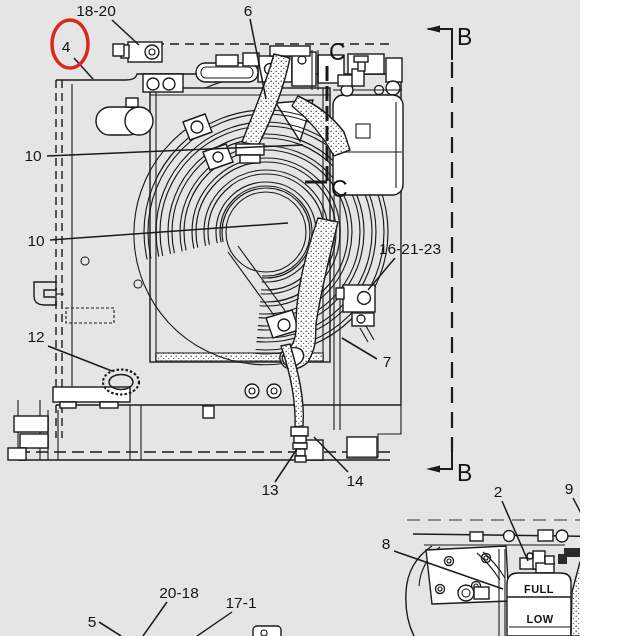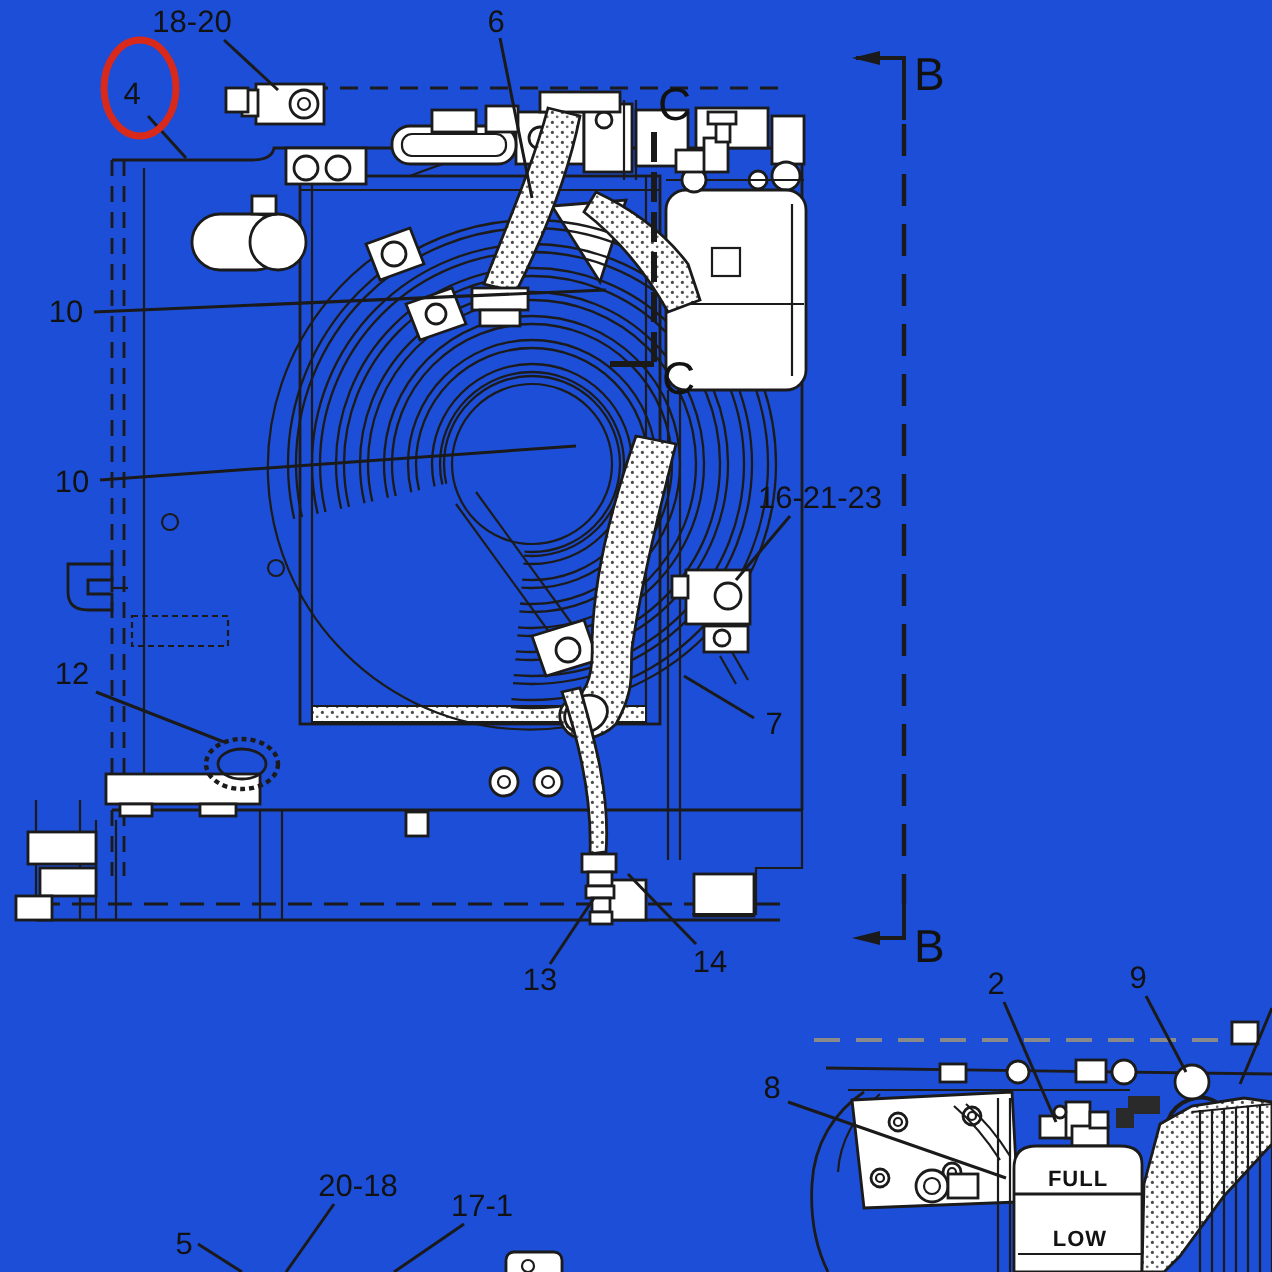--- a/index.html
+++ b/index.html
@@ -1,16 +1,16 @@
 <!DOCTYPE html>
 <html><head>
 <meta charset="utf-8">
 <style>
   html,body{margin:0;padding:0;background:#fff;}
-  .stage{width:636px;height:636px;position:relative;background:#1d4ed8;overflow:hidden;}
+  .stage{width:580px;height:636px;position:relative;background:#e5e5e5;overflow:hidden;}
   svg{display:block;}
   text{font-family:"Liberation Sans","DejaVu Sans",sans-serif;}
   .lbl{font-size:15.5px;fill:#121212;text-anchor:middle;}
   .sec{font-size:23px;fill:#121212;}
   .tanktxt{font-size:11px;font-weight:700;fill:#121212;text-anchor:middle;letter-spacing:.5px;}
   .s{stroke:#1b1b1b;fill:none;stroke-width:1.4;}
   .s1{stroke:#1b1b1b;fill:none;stroke-width:1.1;}
   .s2{stroke:#1b1b1b;fill:none;stroke-width:2;}
   .w{fill:#ffffff;stroke:#1b1b1b;stroke-width:1.4;}
   .ring{stroke:#1b1b1b;fill:none;stroke-width:1.15;stroke-dasharray:95 72 193 0;}

